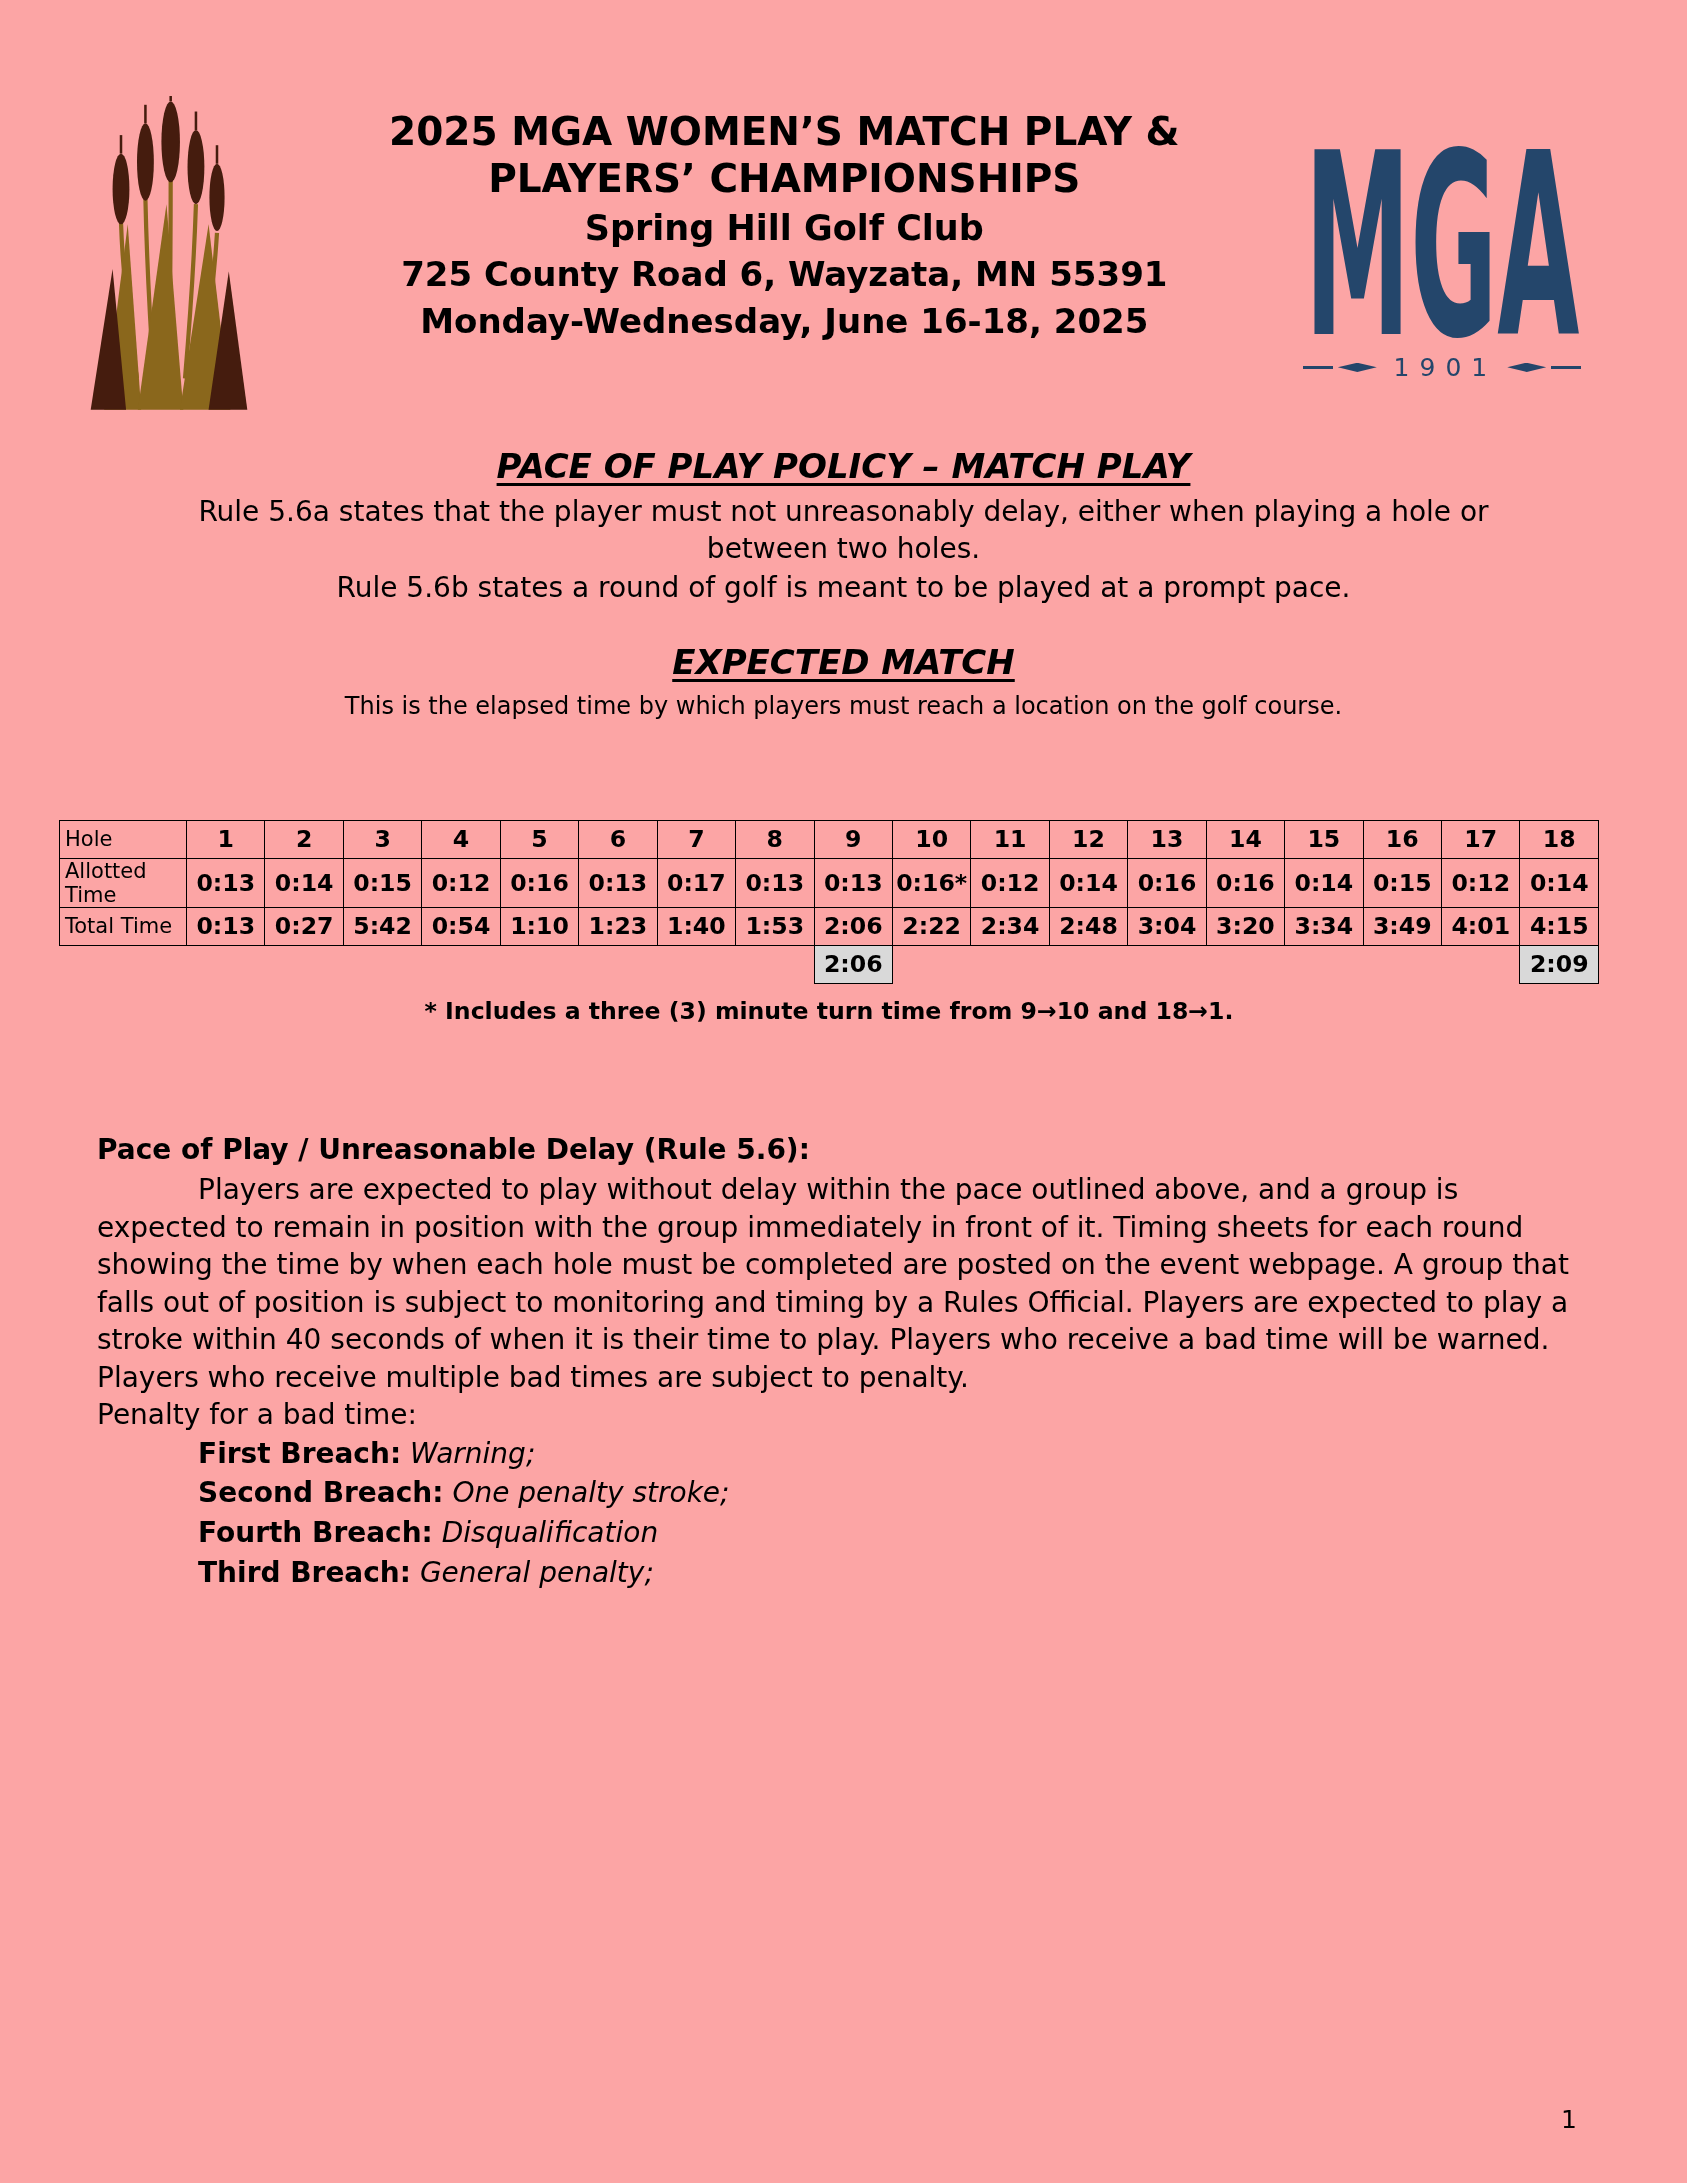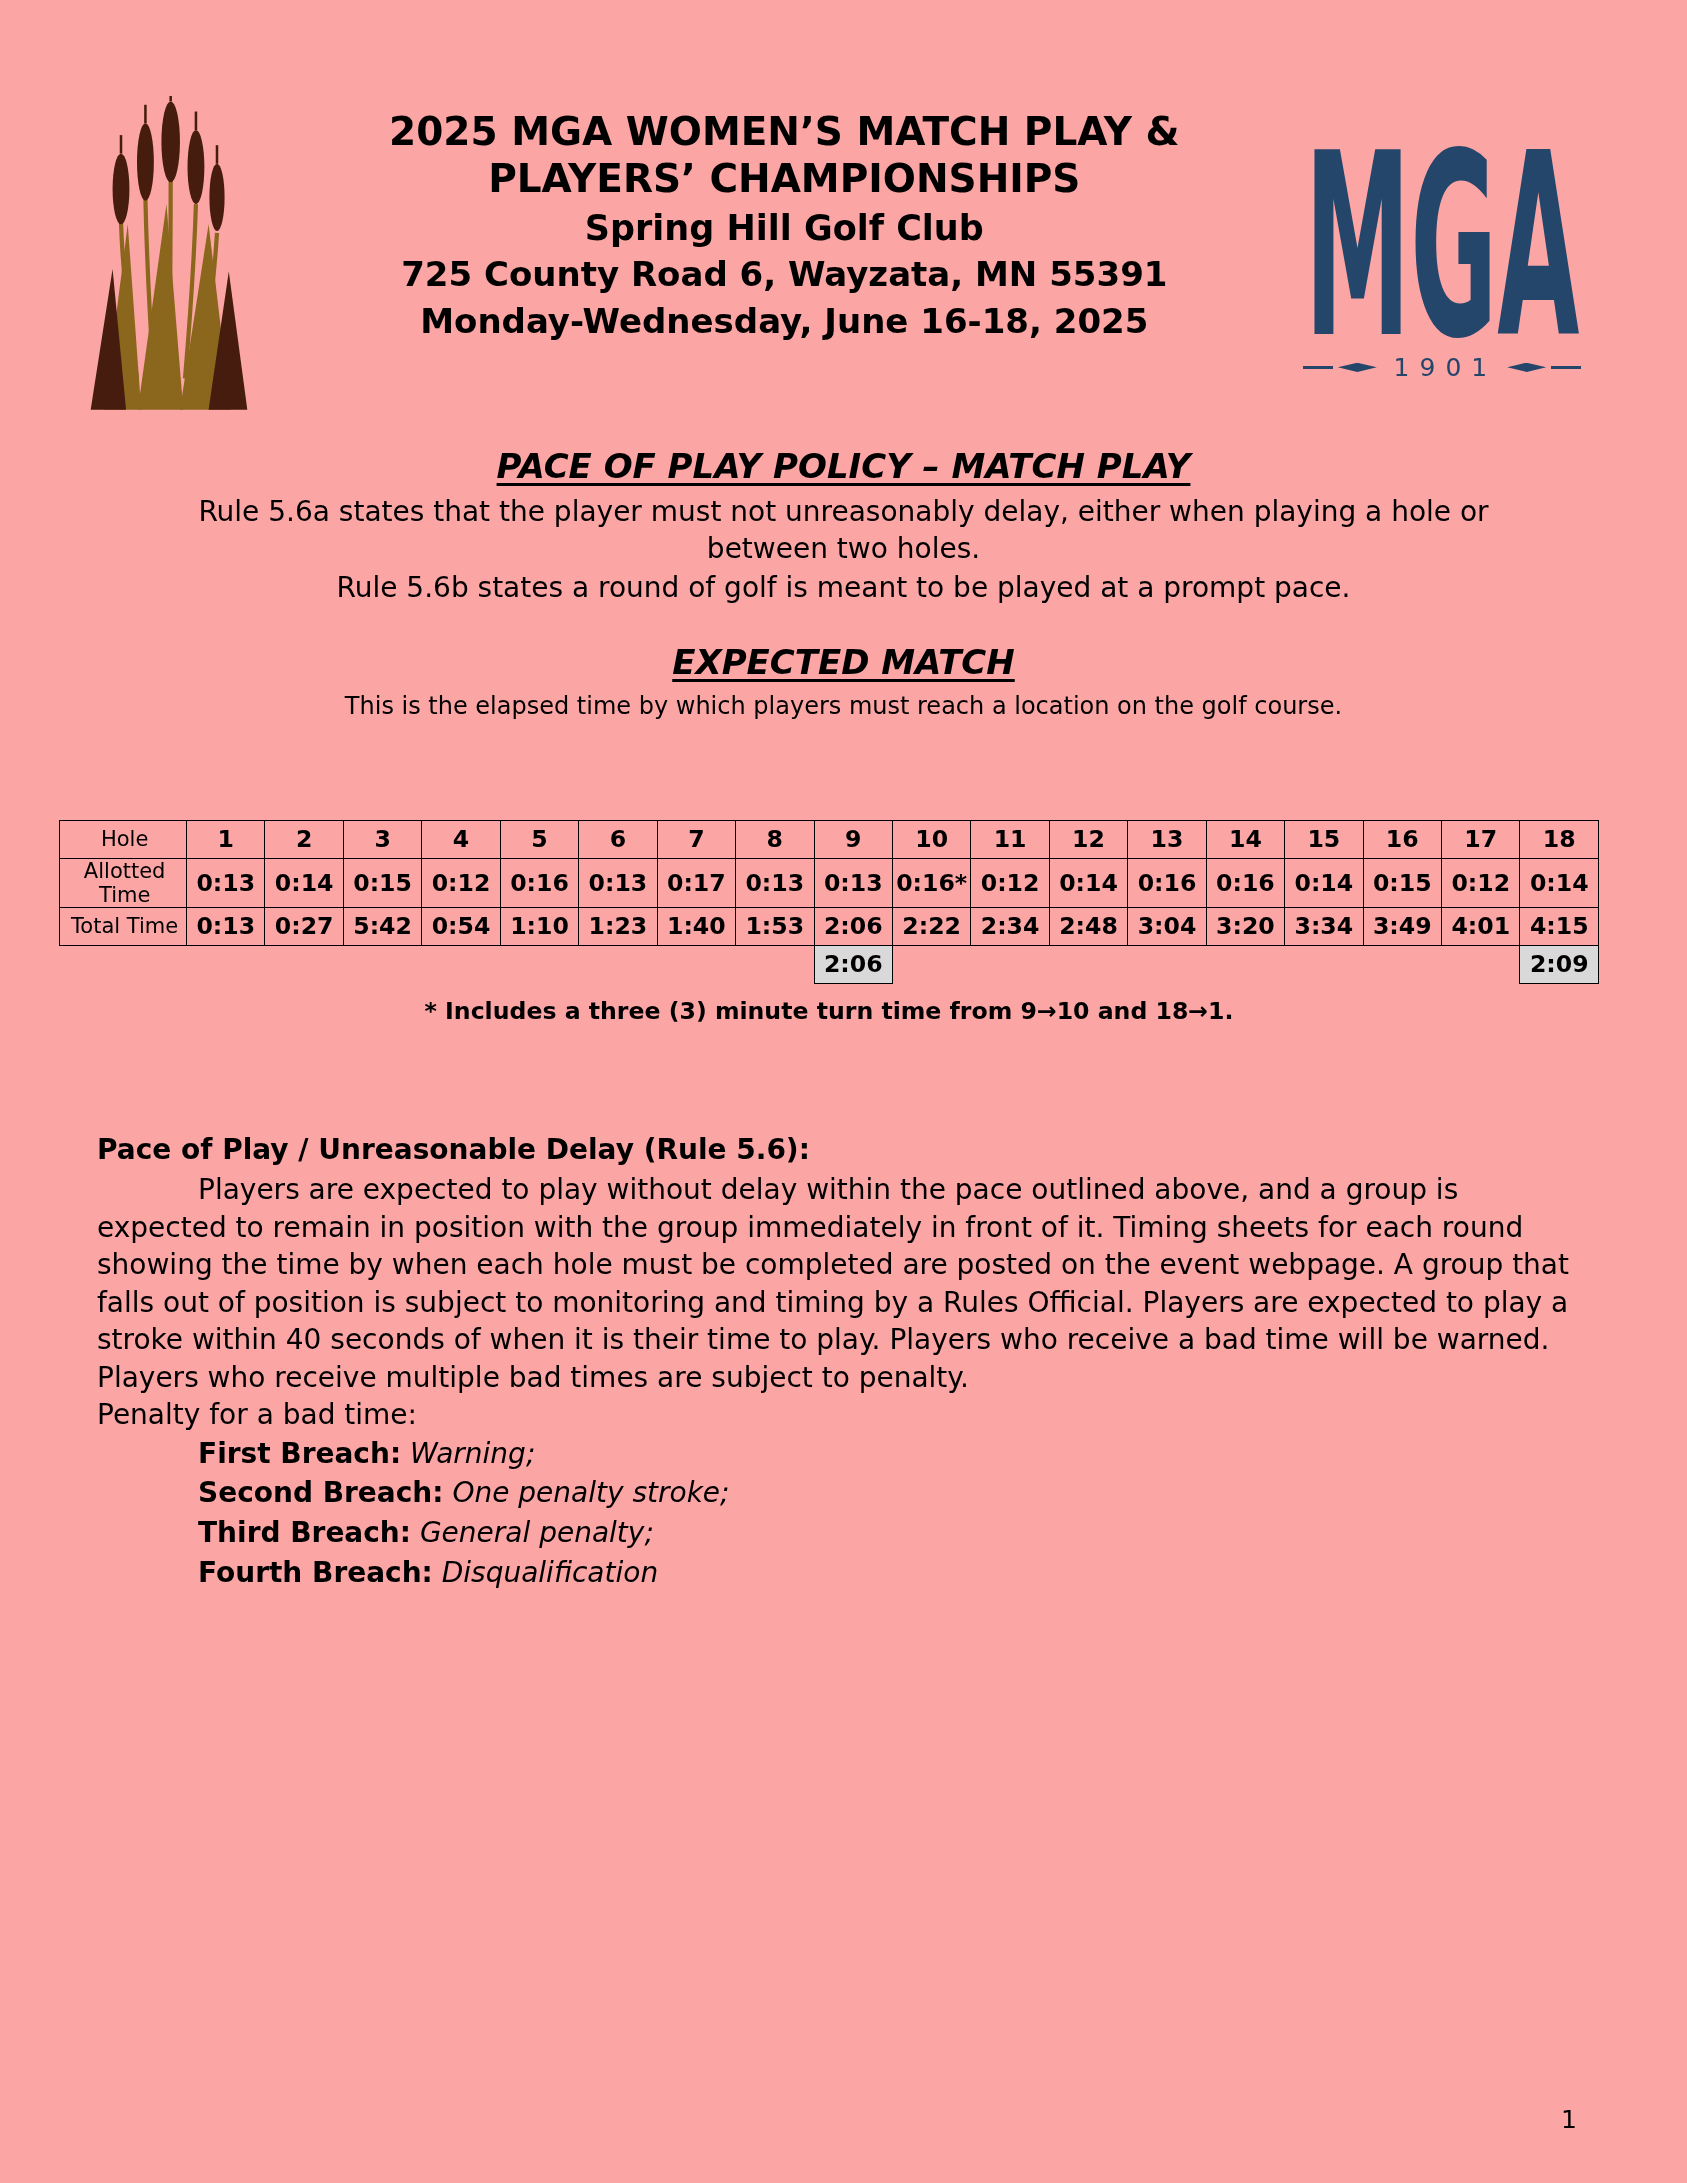--- a/index.html
+++ b/index.html
@@ -31,21 +31,21 @@
   }
   .policy-heading { margin-top:33px; }
   .rule-block { text-align:center; font-size:28px; line-height:1.32; max-width:1400px; margin:8.4px auto 0; }
   .rule-line2 { margin-top:1.7px; }
   .bold { font-weight:normal; }
   .expected-heading { margin-top:35px; }
   .expected-desc { text-align:center; font-size:24px; margin-top:10px; }
   
   .pace-table { border-collapse:collapse; table-layout:fixed; width:1540px; margin:100px 0 0 -38px; }
   .pace-table th, .pace-table td { border:1.7px solid #000; height:38px; font-size:23.6px; padding:0 1.7px; overflow:hidden; }
-  .pace-table th.rowhead { width:127px; font-weight:normal; text-align:center; font-size:21px; padding-left:5px; }
+  .pace-table th.rowhead { width:127px; font-weight:normal; text-align:left; font-size:21px; padding-left:5px; }
   .pace-table td { text-align:center; font-weight:bold; }
   .pace-table tr.hl th, .pace-table tr.hl td { border:none; background:transparent; }
   .pace-table tr.hl td.box { border:1.7px solid #000; background:#d9d9d9; font-weight:bold; }
   .footnote { width:1540px; margin-left:-38px; text-align:center; font-weight:bold; font-size:23.6px; margin-top:13.5px; }
   
   .delay-heading { font-weight:bold; font-size:28px; margin-top:108px; }
   .delay-paragraph { font-size:28px; line-height:1.34; margin-top:5px; text-indent:101px; max-width:1497px; }
   .penalty-intro { font-size:28px; line-height:1.34; }
   .breach-list { margin-left:101px; }
   .breach-line { font-size:28px; line-height:1.42; }
@@ -233,24 +233,24 @@
   <div class="breach-list">
     <div class="breach-line">
       <span class="breach-label">First Breach:</span>
       <span class="breach-value">Warning;</span>
     </div>
     <div class="breach-line">
       <span class="breach-label">Second Breach:</span>
       <span class="breach-value">One penalty stroke;</span>
     </div>
     <div class="breach-line">
+      <span class="breach-label">Fourth Breach:</span>
+      <span class="breach-value">Disqualification</span>
+    </div>
+    <div class="breach-line">
       <span class="breach-label">Third Breach:</span>
       <span class="breach-value">General penalty;</span>
     </div>
-    <div class="breach-line">
-      <span class="breach-label">Fourth Breach:</span>
-      <span class="breach-value">Disqualification</span>
-    </div>
   </div>
 
   <div class="page-number">1</div>
 </div>
 
 
 </body></html>

